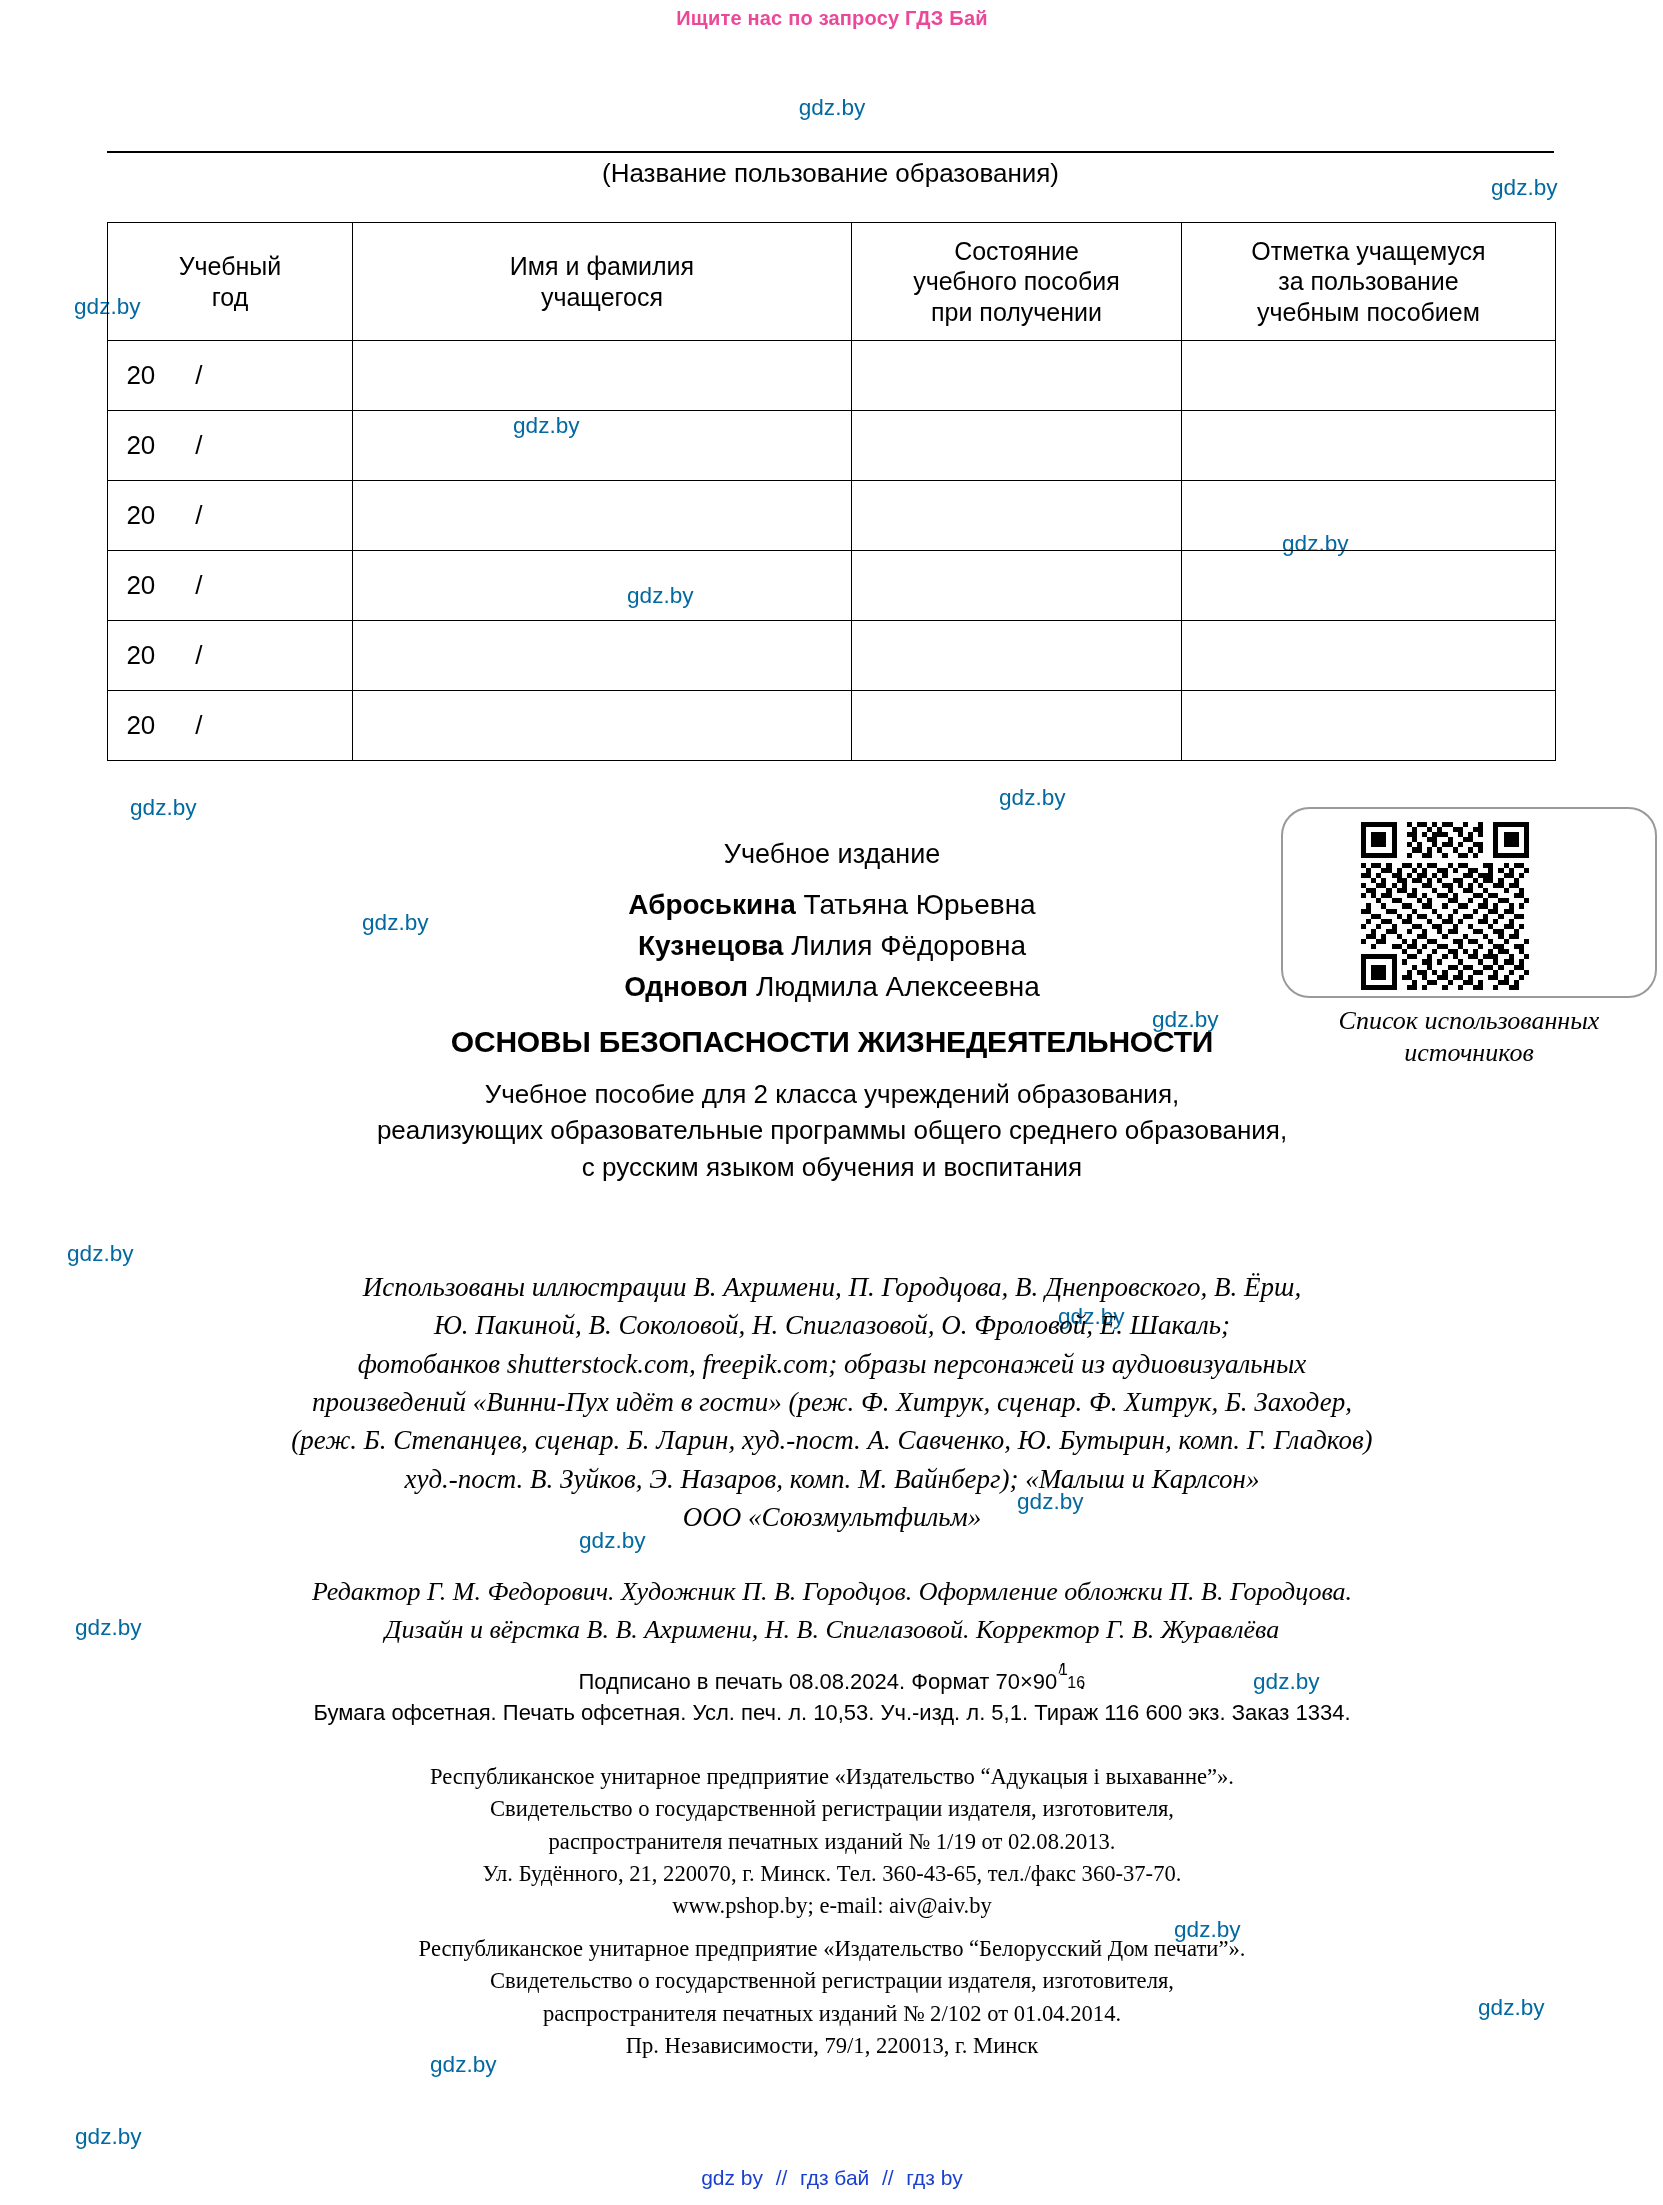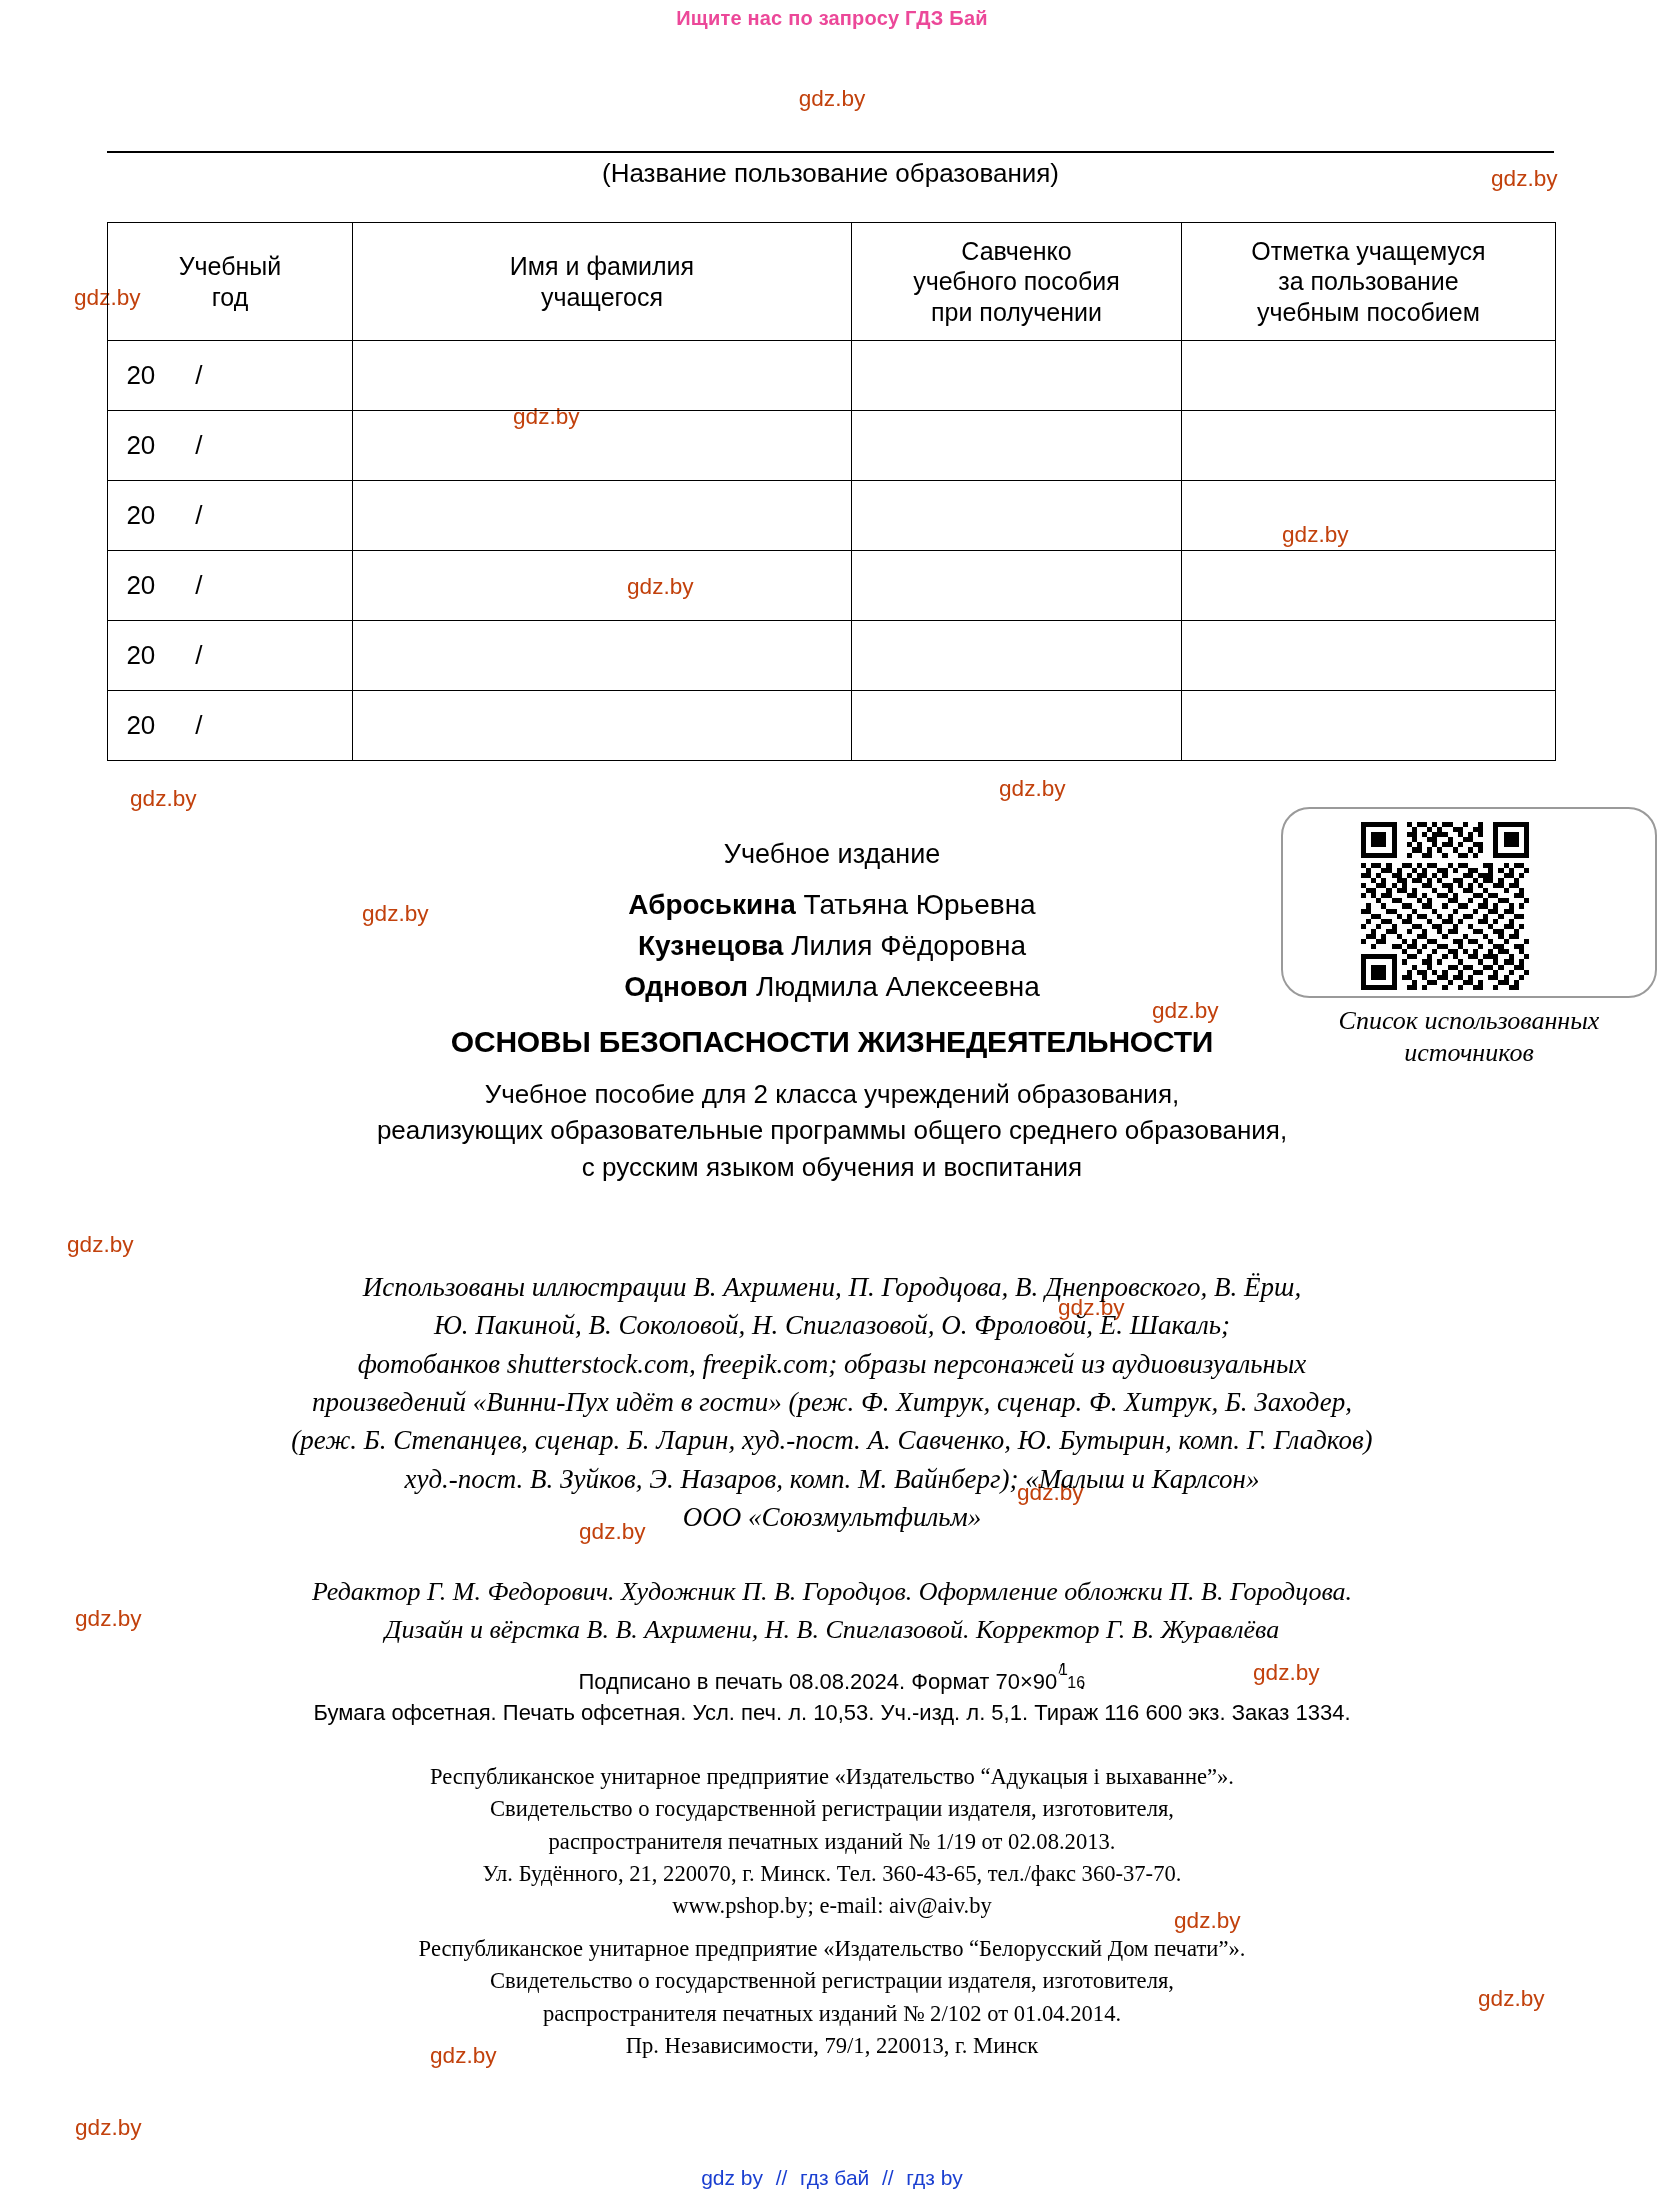--- a/index.html
+++ b/index.html
@@ -30,23 +30,24 @@
     font-weight: bold;
     color: #ec4899;
     letter-spacing: 0.2px;
   }
 
   
   .wm {
     position: absolute;
     font-family: "Liberation Sans", sans-serif;
     font-size: 22.6px;
-    color: #c2410c;
+    color: #0369a1;
     white-space: nowrap;
     pointer-events: none;
+    margin-top: 9px;
   }
   .wm-center-top {
     top: 86px;
     left: 0;
     width: 100%;
     text-align: center;
   }
 
   
   .inst-rule {
@@ -285,21 +286,21 @@
       <tr>
         <th>
             <div>Учебный</div>
             <div>год</div>
           </th>
         <th>
             <div>Имя и фамилия</div>
             <div>учащегося</div>
           </th>
         <th>
-            <div>Савченко</div>
+            <div>Состояние</div>
             <div>учебного пособия</div>
             <div>при получении</div>
           </th>
         <th>
             <div>Отметка учащемуся</div>
             <div>за пользование</div>
             <div>учебным пособием</div>
           </th>
       </tr>
     </thead>

